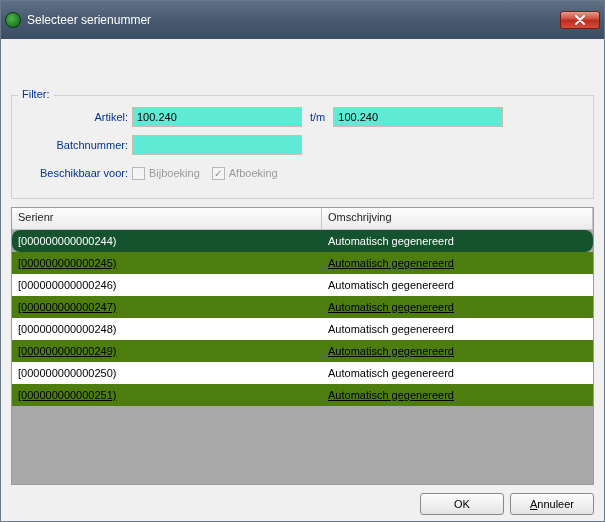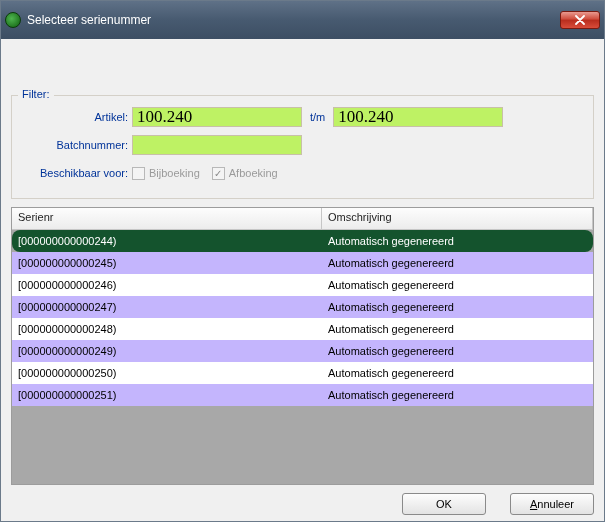--- a/index.html
+++ b/index.html
@@ -82,24 +82,24 @@
   }
   .filter-label {
     width: 112px;
     text-align: right;
     padding-right: 4px;
     color: #003399;
   }
   .filter-input {
     height: 20px;
     border: 1px solid #c8c0a8;
-    background: #bef264;
+    background: #5eead4;
     padding: 0 4px;
-    font-family: Liberation Serif, serif;
-    font-size: 17px;
+    font-family: Liberation Sans, sans-serif;
+    font-size: 11px;
   }
   .w170 { width: 170px; }
   .tm-label {
     padding: 0 8px;
     color: #003399;
   }
   .chk-wrap {
     display: flex;
     align-items: center;
     gap: 4px;
@@ -138,31 +138,31 @@
   }
   .col-serial { width: 310px; }
   .col-desc { flex: 1; }
   .grid-body { flex: 1; background: #a8a8a8; overflow: hidden; }
   .grid-row {
     display: flex;
     height: 22px;
     align-items: center;
   }
   .grid-row.r0 { background: #fff; }
-  .grid-row.r1 { background: #c4b5fd; }
+  .grid-row.r1 { background: #4d7c0f; text-decoration: underline; }
   .grid-row.sel { background: #14532d; color: #fff; border-radius: 8px; }
   .grid-cell {
     padding: 0 6px;
     overflow: hidden;
     white-space: nowrap;
   }
   .button-bar {
     display: flex;
     justify-content: flex-end;
-    gap: 24px;
+    gap: 6px;
     padding-top: 8px;
   }
   .btn {
     width: 84px;
     height: 22px;
     border: 1px solid #8a8a8a;
     background: linear-gradient(to bottom, #fdfdfd, #e3e3e3);
     border-radius: 3px;
     font-family: inherit;
     font-size: 11px;

